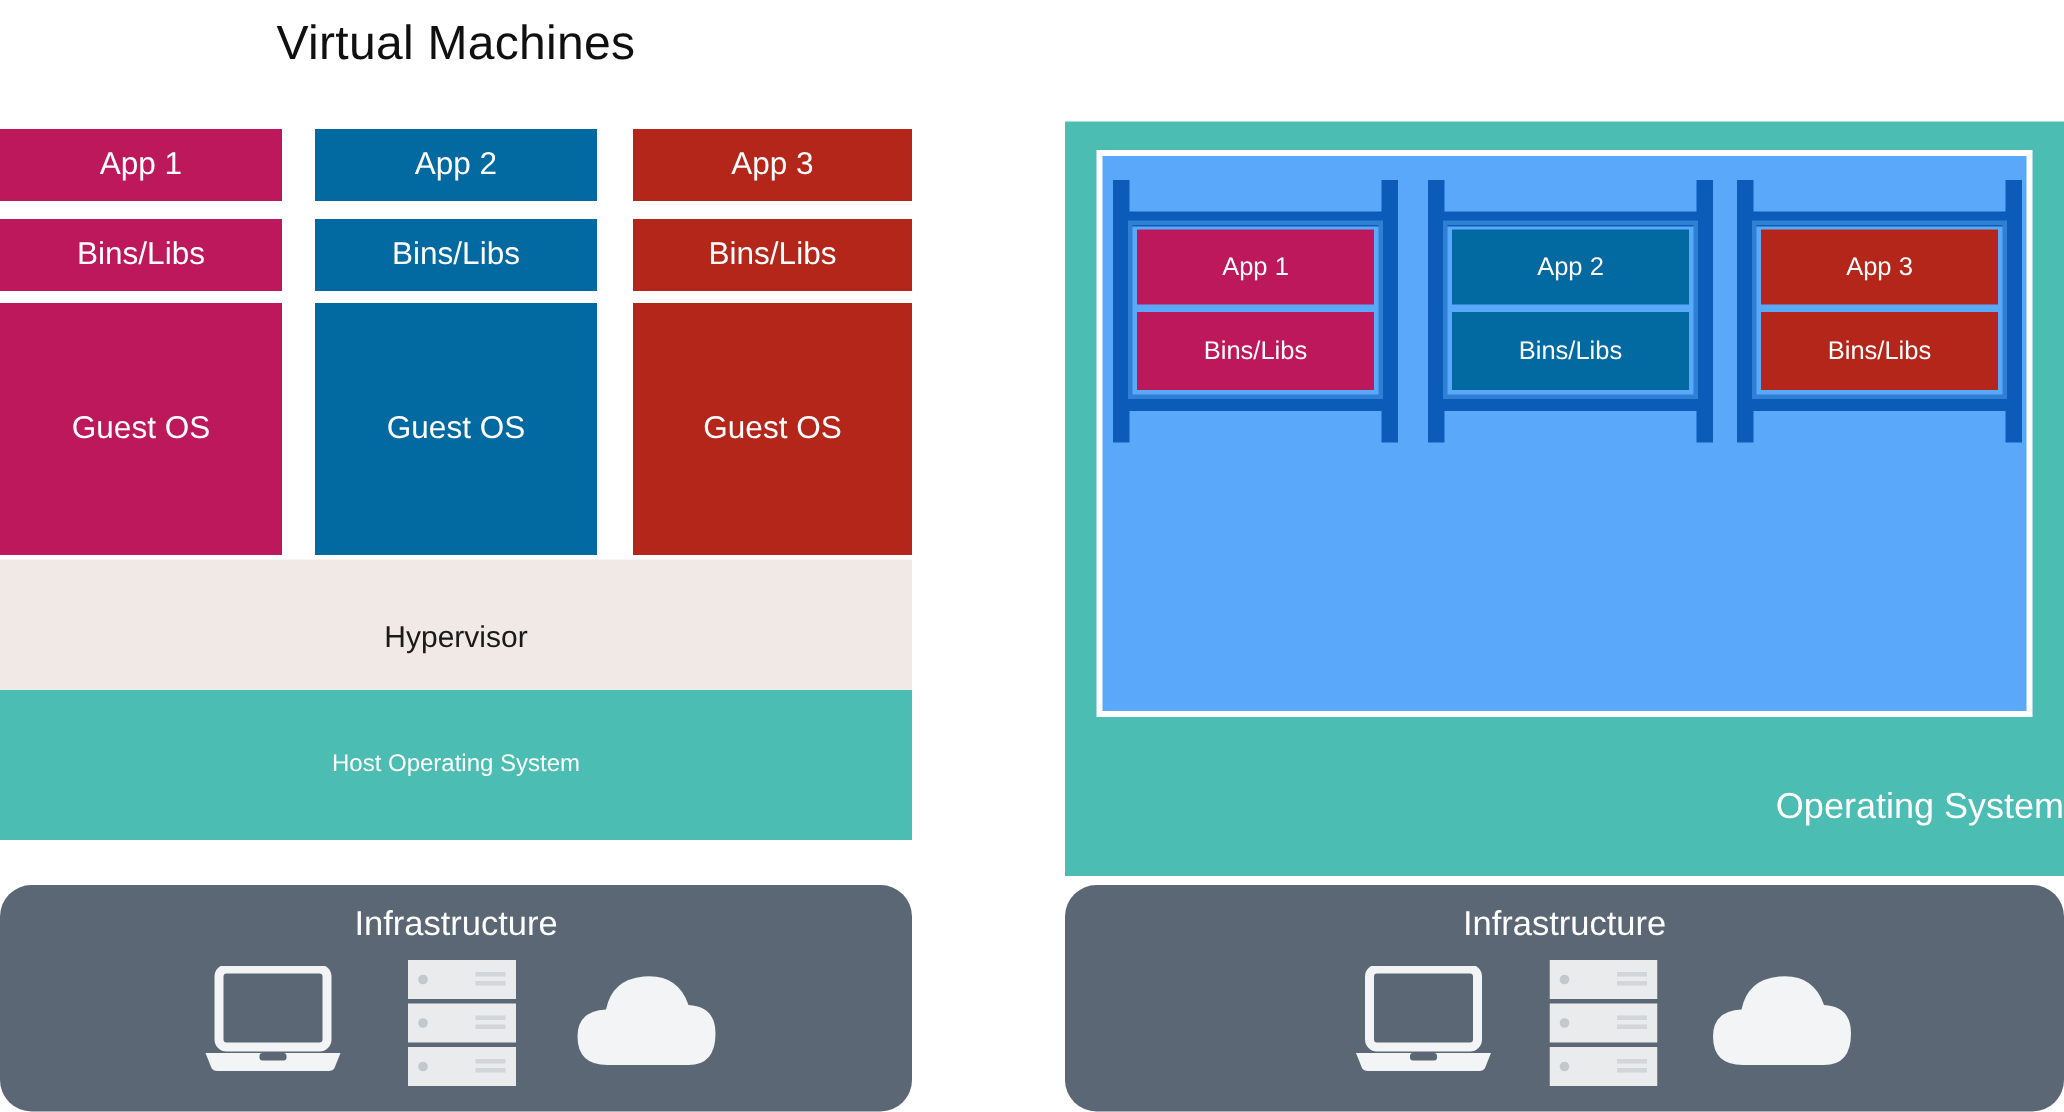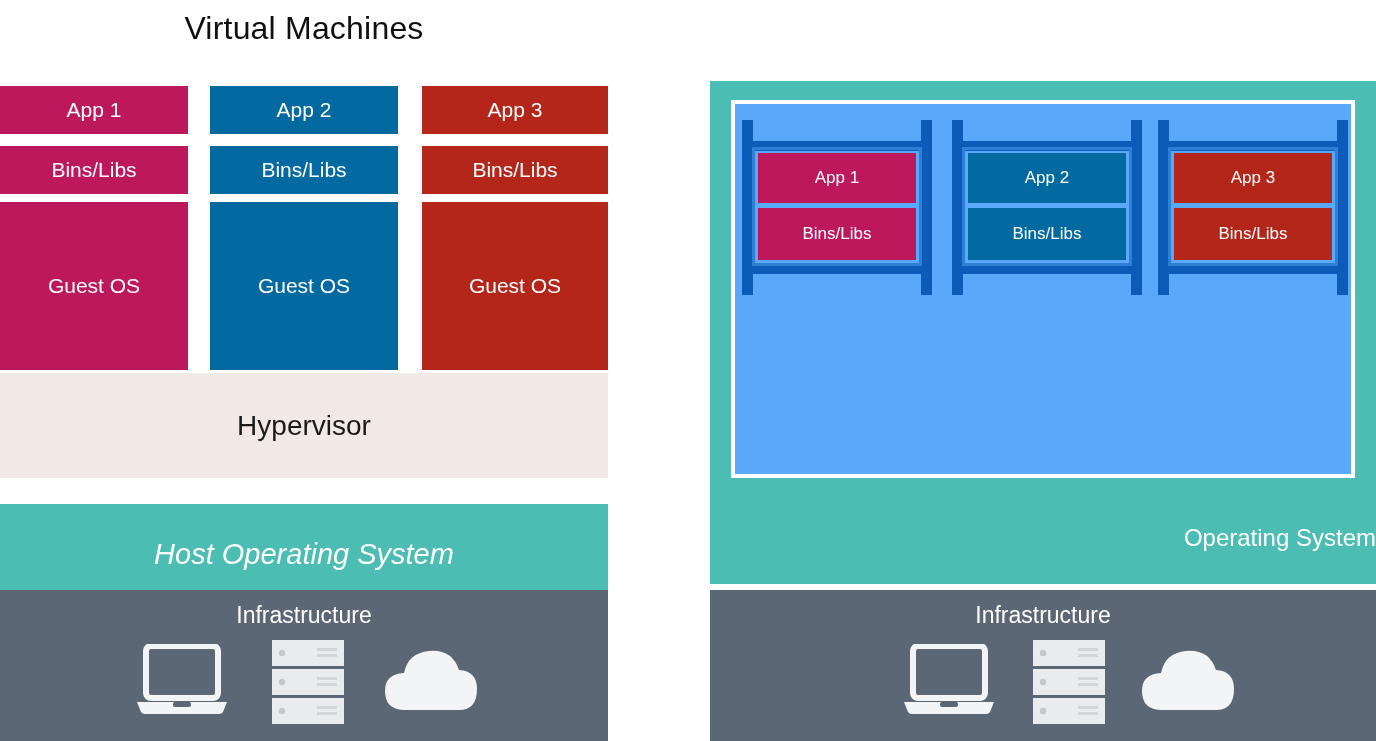--- a/index.html
+++ b/index.html
@@ -44,21 +44,21 @@
     text-align: center;
   }
   .block.dark-text { color: #1a1a1a; }
 
   
   .c-salmon  { background: #be185d; }
   .c-red     { background: #0369a1; }
   .c-darkred { background: #b4261a; }
   .c-cream   { background: #f0e9e5; }
   .c-teal    { background: #4cbdb2; }
-  .c-slate   { background: #5b6775; }
+  .c-slate   { background: #5b6775; border-radius: 21px; }
 
   
   .rack { position: absolute; }
   .rack .post {
     position: absolute;
     background: #0b5cb8;
     width: 11px;
   }
   .rack .rail {
     position: absolute;
@@ -120,23 +120,23 @@
   <div class="block c-salmon" style="left:0px; top:202px; width:188px; height:168px;">Guest OS</div>
 
   <div class="block c-red" style="left:210px; top:86px; width:188px; height:48px;">App 2</div>
   <div class="block c-red" style="left:210px; top:146px; width:188px; height:48px;">Bins/Libs</div>
   <div class="block c-red" style="left:210px; top:202px; width:188px; height:168px;">Guest OS</div>
 
   <div class="block c-darkred" style="left:422px; top:86px; width:186px; height:48px;">App 3</div>
   <div class="block c-darkred" style="left:422px; top:146px; width:186px; height:48px;">Bins/Libs</div>
   <div class="block c-darkred" style="left:422px; top:202px; width:186px; height:168px;">Guest OS</div>
 
-  <div class="block c-cream dark-text" style="left:0px; top:373px; width:608px; height:105px; font-size:28px;">Hypervisor</div>
-
-  <div class="block c-teal" style="left:0px; top:504px; width:608px; height:100px; font-size:29px;font-style:italic;">Host Operating System</div>
+  <div class="block c-cream dark-text" style="left:0px; top:373px; width:608px; height:105px; font-size:20px;">Hypervisor</div>
+
+  <div class="block c-teal" style="left:0px; top:460px; width:608px; height:100px; font-size:16px;">Host Operating System</div>
 
   <div class="abs c-slate" style="left:0px; top:590px; width:608px; height:151px;">
     <div class="infra-label" style="left:0px; top:12px; width:608px;">Infrastructure</div>
 
     <div class="icon-row" style="left:0px; top:50px; width:608px; height:100px;">
 
       <div class="icon" style="left:133px; top:4px; width:98px; height:72px;">
         <svg viewBox="0 0 98 72" width="98" height="72">
           <rect x="13" y="2" width="72" height="52" rx="5" ry="5" fill="none" stroke="#f2f4f5" stroke-width="6"></rect>
           <path d="M4 58 L94 58 L90 68 Q89 70 86 70 L12 70 Q9 70 8 68 Z" fill="#f2f4f5"></path>

